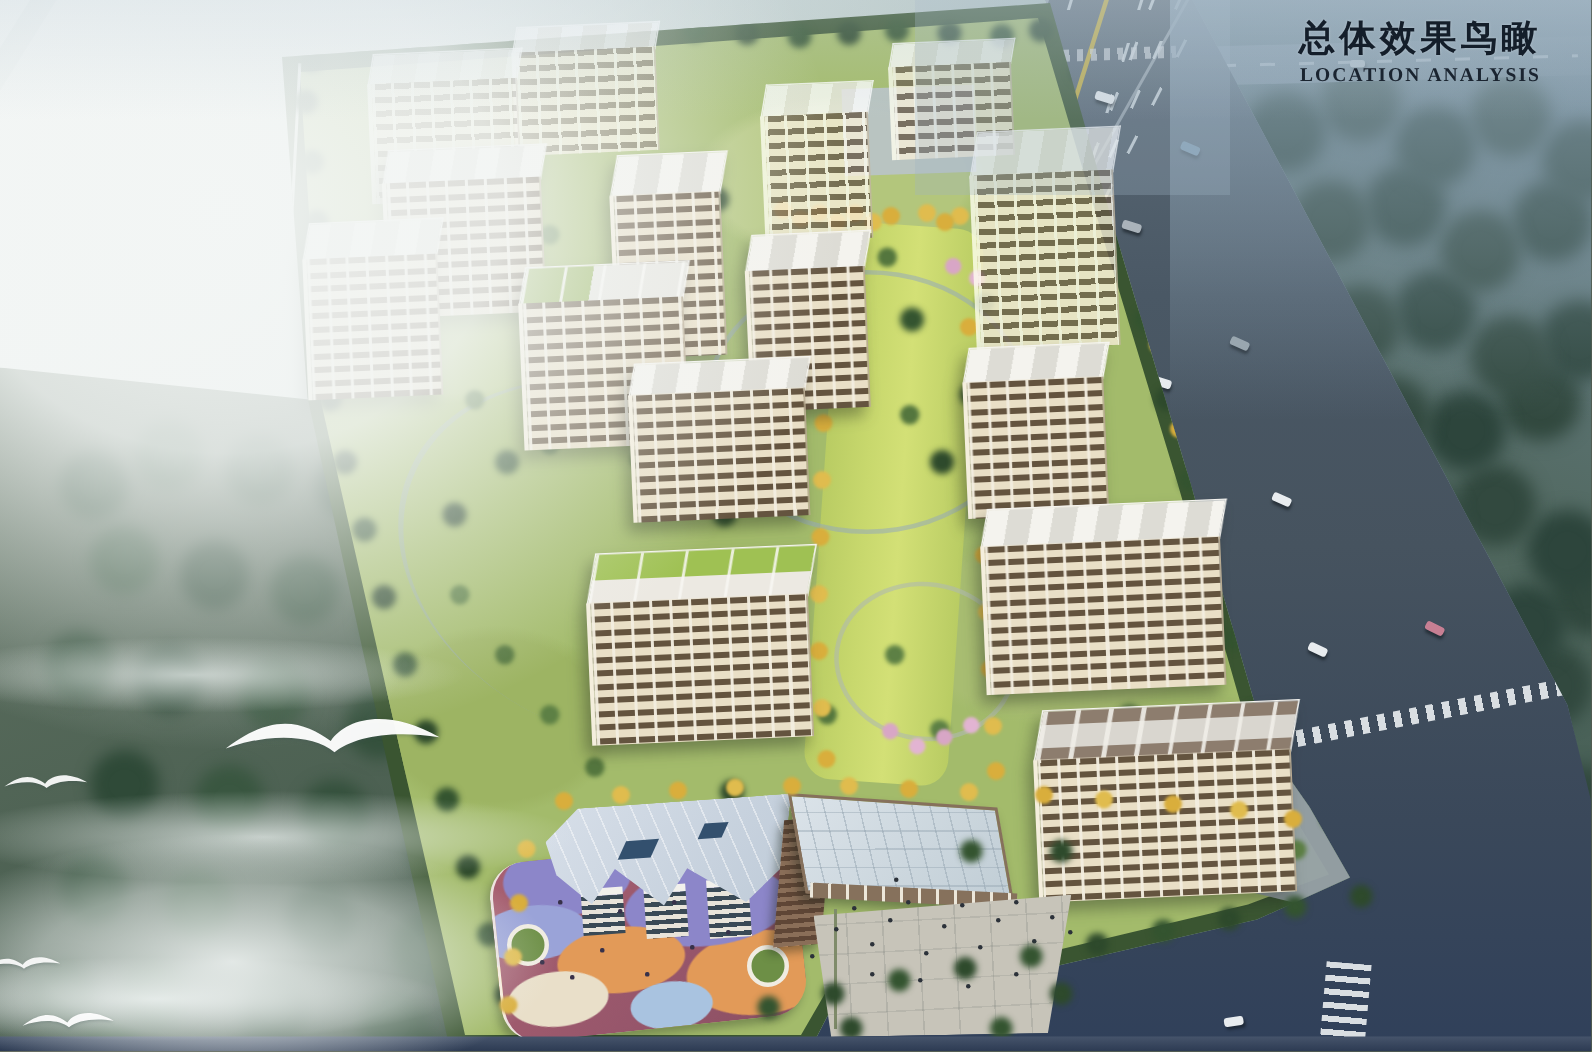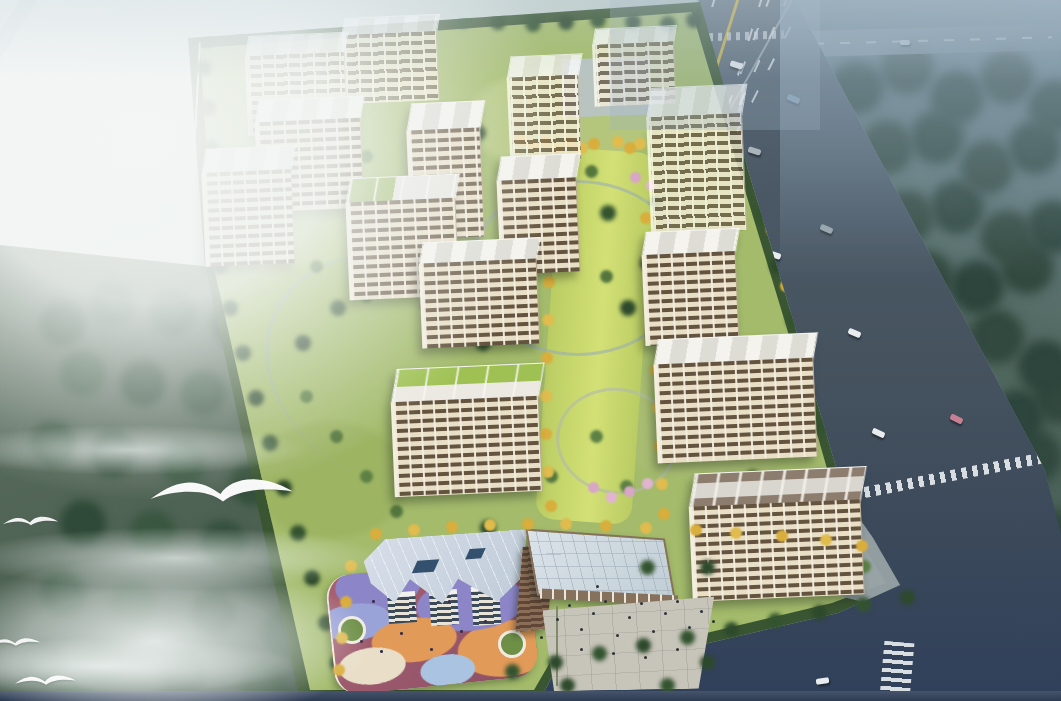--- a/index.html
+++ b/index.html
@@ -376,14 +376,18 @@
   <svg class="bird" style="left:2px;top:512px;width:58px;height:17px" viewBox="0 0 60 16">
       <path d="M1 12 C14 2 22 5 29 10 C33 4 44 1 58 9 C45 7 35 9 30 13 C24 8 12 8 1 12 Z" fill="#ffffff" opacity="0.92"></path>
     </svg>
   <svg class="bird" style="left:-10px;top:634px;width:52px;height:15px" viewBox="0 0 60 16">
       <path d="M1 12 C14 2 22 5 29 10 C33 4 44 1 58 9 C45 7 35 9 30 13 C24 8 12 8 1 12 Z" fill="#ffffff" opacity="0.9"></path>
     </svg>
   <svg class="bird" style="left:14px;top:670px;width:64px;height:19px" viewBox="0 0 60 16">
       <path d="M1 12 C14 2 22 5 29 10 C33 4 44 1 58 9 C45 7 35 9 30 13 C24 8 12 8 1 12 Z" fill="#ffffff" opacity="0.94"></path>
     </svg>
 
+  <div class="titleblock">
+    <div class="title-cn">总体效果鸟瞰</div>
+    <div class="title-en">LOCATION ANALYSIS</div>
+  </div>
 
 </div>
 
 </body></html>

